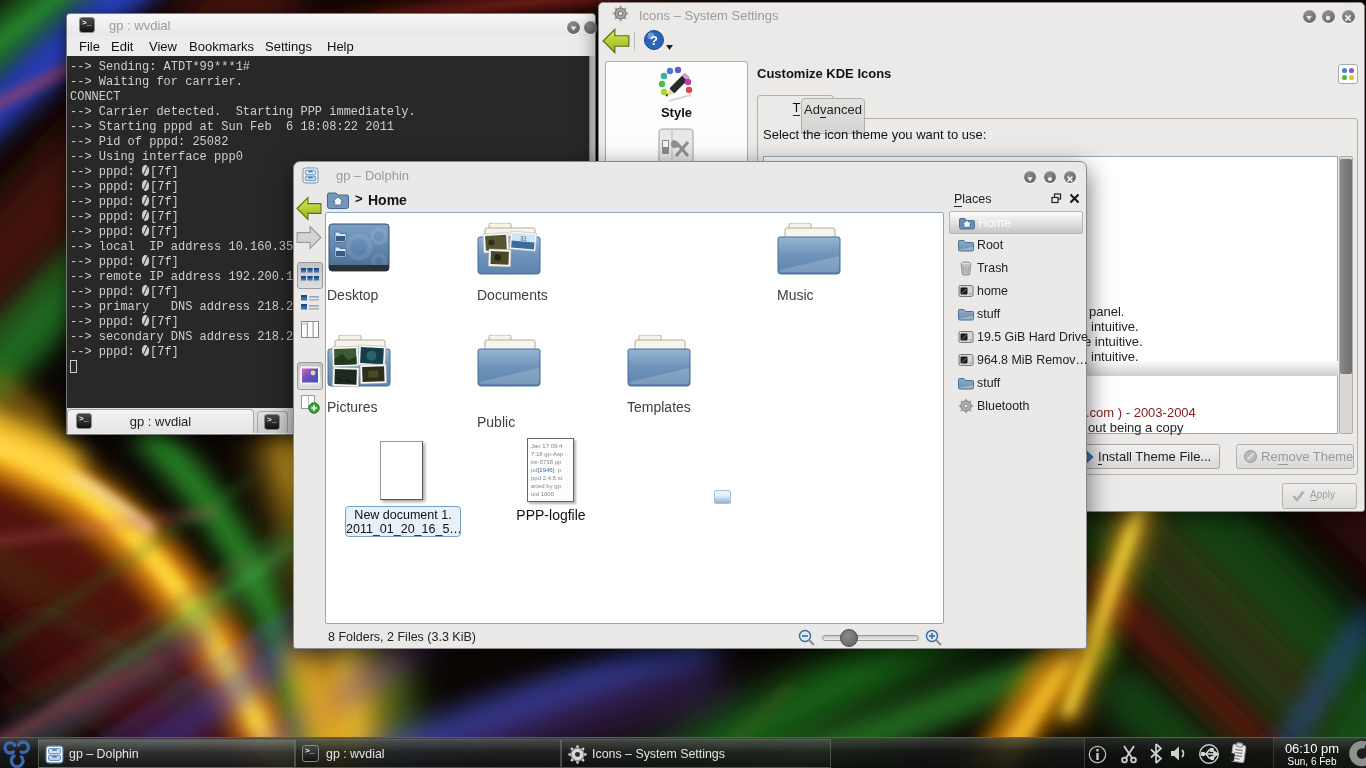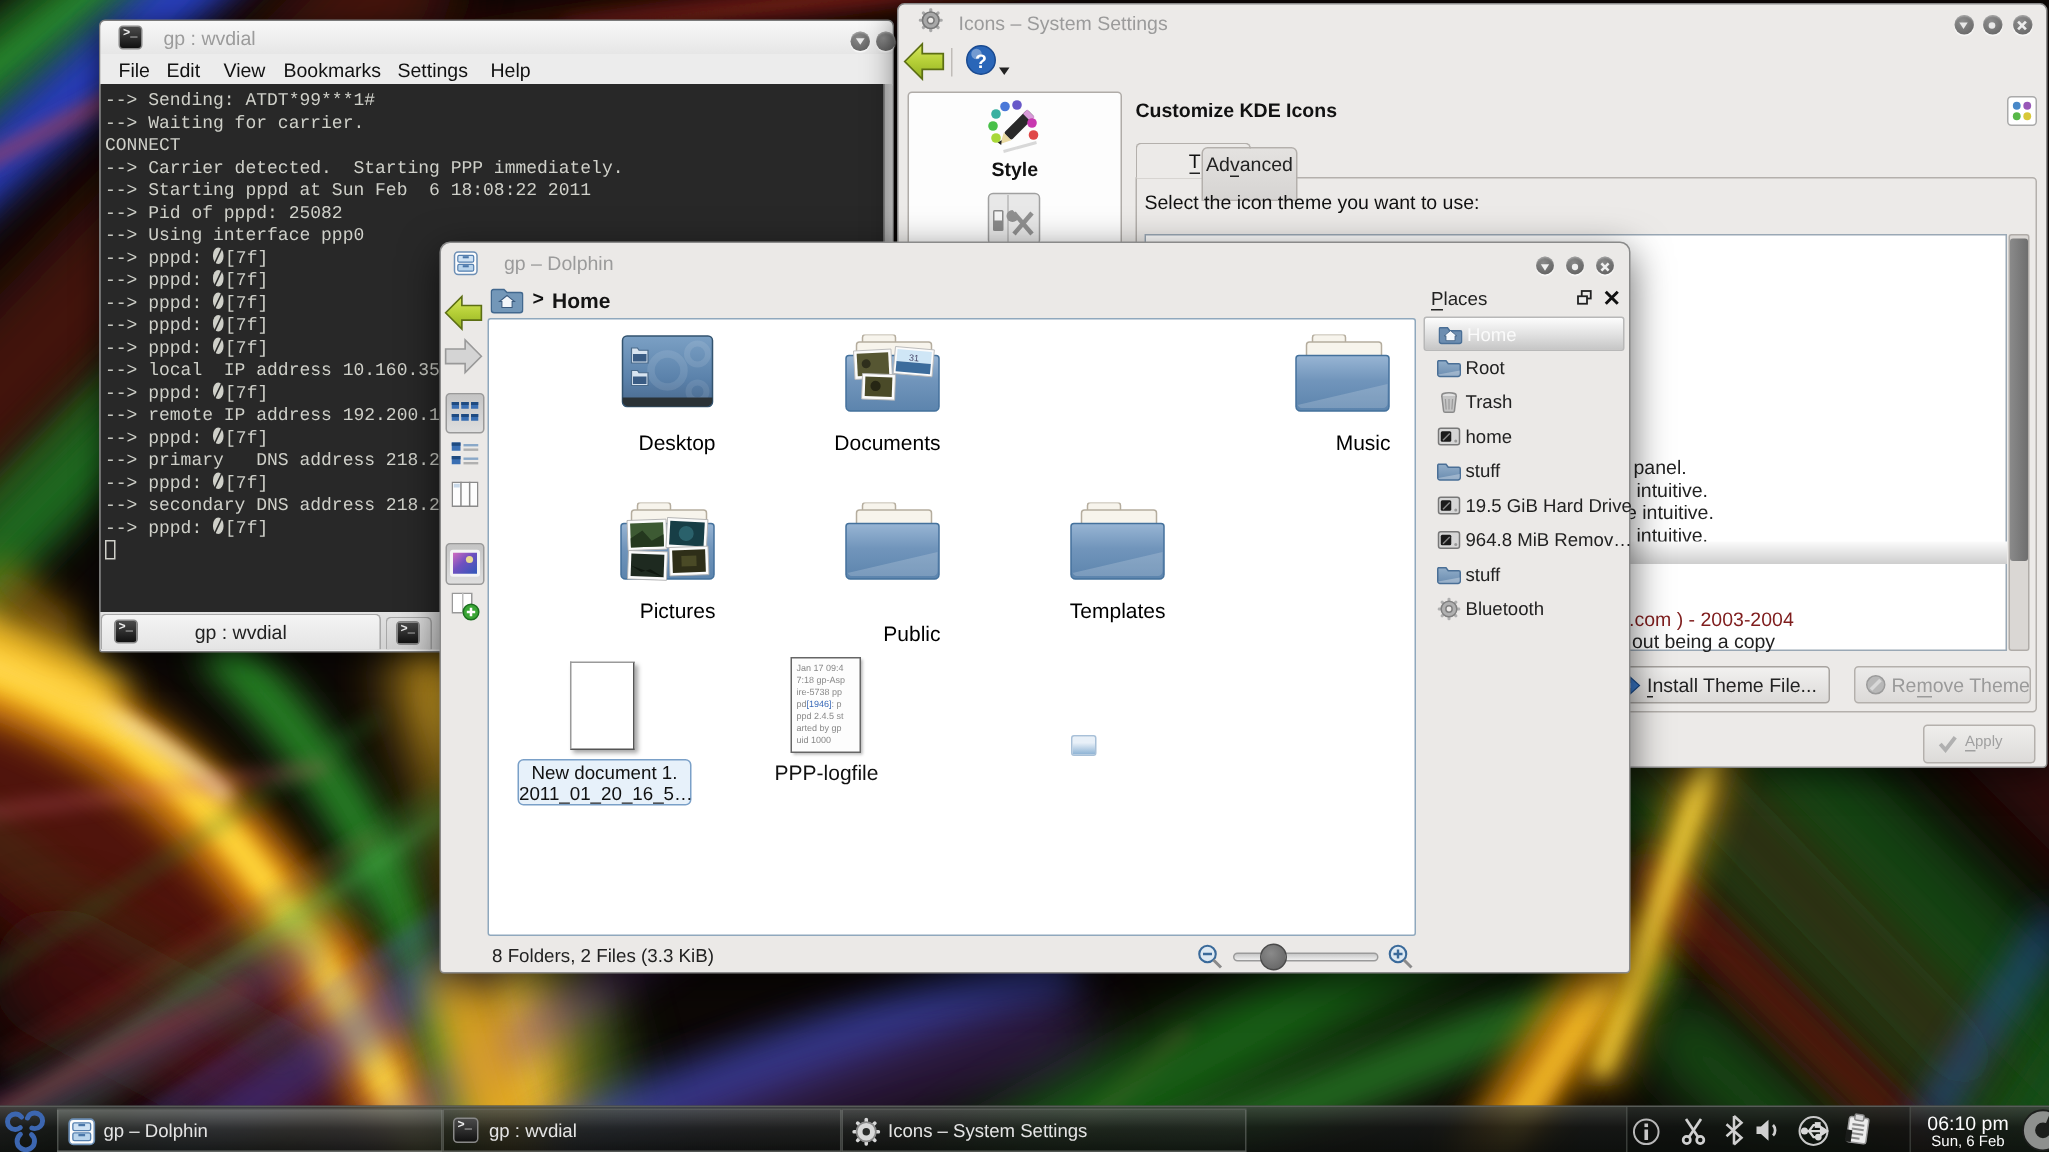--- a/index.html
+++ b/index.html
@@ -22,21 +22,21 @@
 .curs{display:inline-block;width:7px;height:13px;border:1px solid #cfd0c9;vertical-align:-2px}
 
 .wbtn{position:absolute;width:13px;height:13px;border-radius:50%;background:radial-gradient(circle at 40% 35%,#8a8a8a,#585858);box-shadow:0 1px 1px rgba(255,255,255,.9), inset 0 1px 1px rgba(255,255,255,.3)}
 
 #sett{position:absolute;left:598px;top:2px;width:767px;height:510px;z-index:2;background:#eceae8;border:1px solid #8a8a8a;border-radius:5px 5px 3px 3px;box-shadow:0 6px 22px rgba(0,0,0,.55)}
 #sett .ttl{position:absolute;left:40px;top:5px;font-size:13px;color:#9b9b9b}
 
 #dolph{position:absolute;left:293px;top:161px;width:794px;height:488px;z-index:3;background:#ebe9e7;border:1px solid #8a8a8a;border-radius:7px 7px 3px 3px;box-shadow:0 8px 26px rgba(0,0,0,.6)}
 #dolph .ttl{position:absolute;left:42px;top:6px;font-size:13px;color:#9b9b9b}
 .view{position:absolute;left:31px;top:50px;width:619px;height:412px;background:#fff;border:1px solid #8fa8bd;border-radius:2px}
-.icell{position:absolute;width:150px;text-align:right;font-size:14px;color:#000000}
+.icell{position:absolute;width:150px;text-align:left;font-size:14px;color:#404040}
 .icell .lbl{margin-top:8px}
 
 #places{position:absolute;left:655px;top:27px;width:134px;height:435px;font-size:13px;color:#222}
 .prow{position:absolute;left:0;width:134px;height:23px}
 .prow .pic{position:absolute;left:9px;top:3px}
 .prow .ptx{position:absolute;left:28px;top:4px;white-space:nowrap;font-size:12.4px}
 
 #panel{position:absolute;left:0;top:737px;width:1366px;height:31px;z-index:5;background:linear-gradient(rgba(62,66,62,.82),rgba(22,24,22,.88) 45%,rgba(14,16,14,.92));border-top:1px solid rgba(160,165,160,.5)}
 .tkbtn{position:absolute;top:1px;height:29px;border:1px solid rgba(130,135,130,.45);background:linear-gradient(rgba(108,112,108,.30),rgba(50,54,50,.25) 50%,rgba(20,22,20,.2));color:#e4e4e4;font-size:12.4px}
 .tkbtn .tic{position:absolute;left:6px;top:5px}

